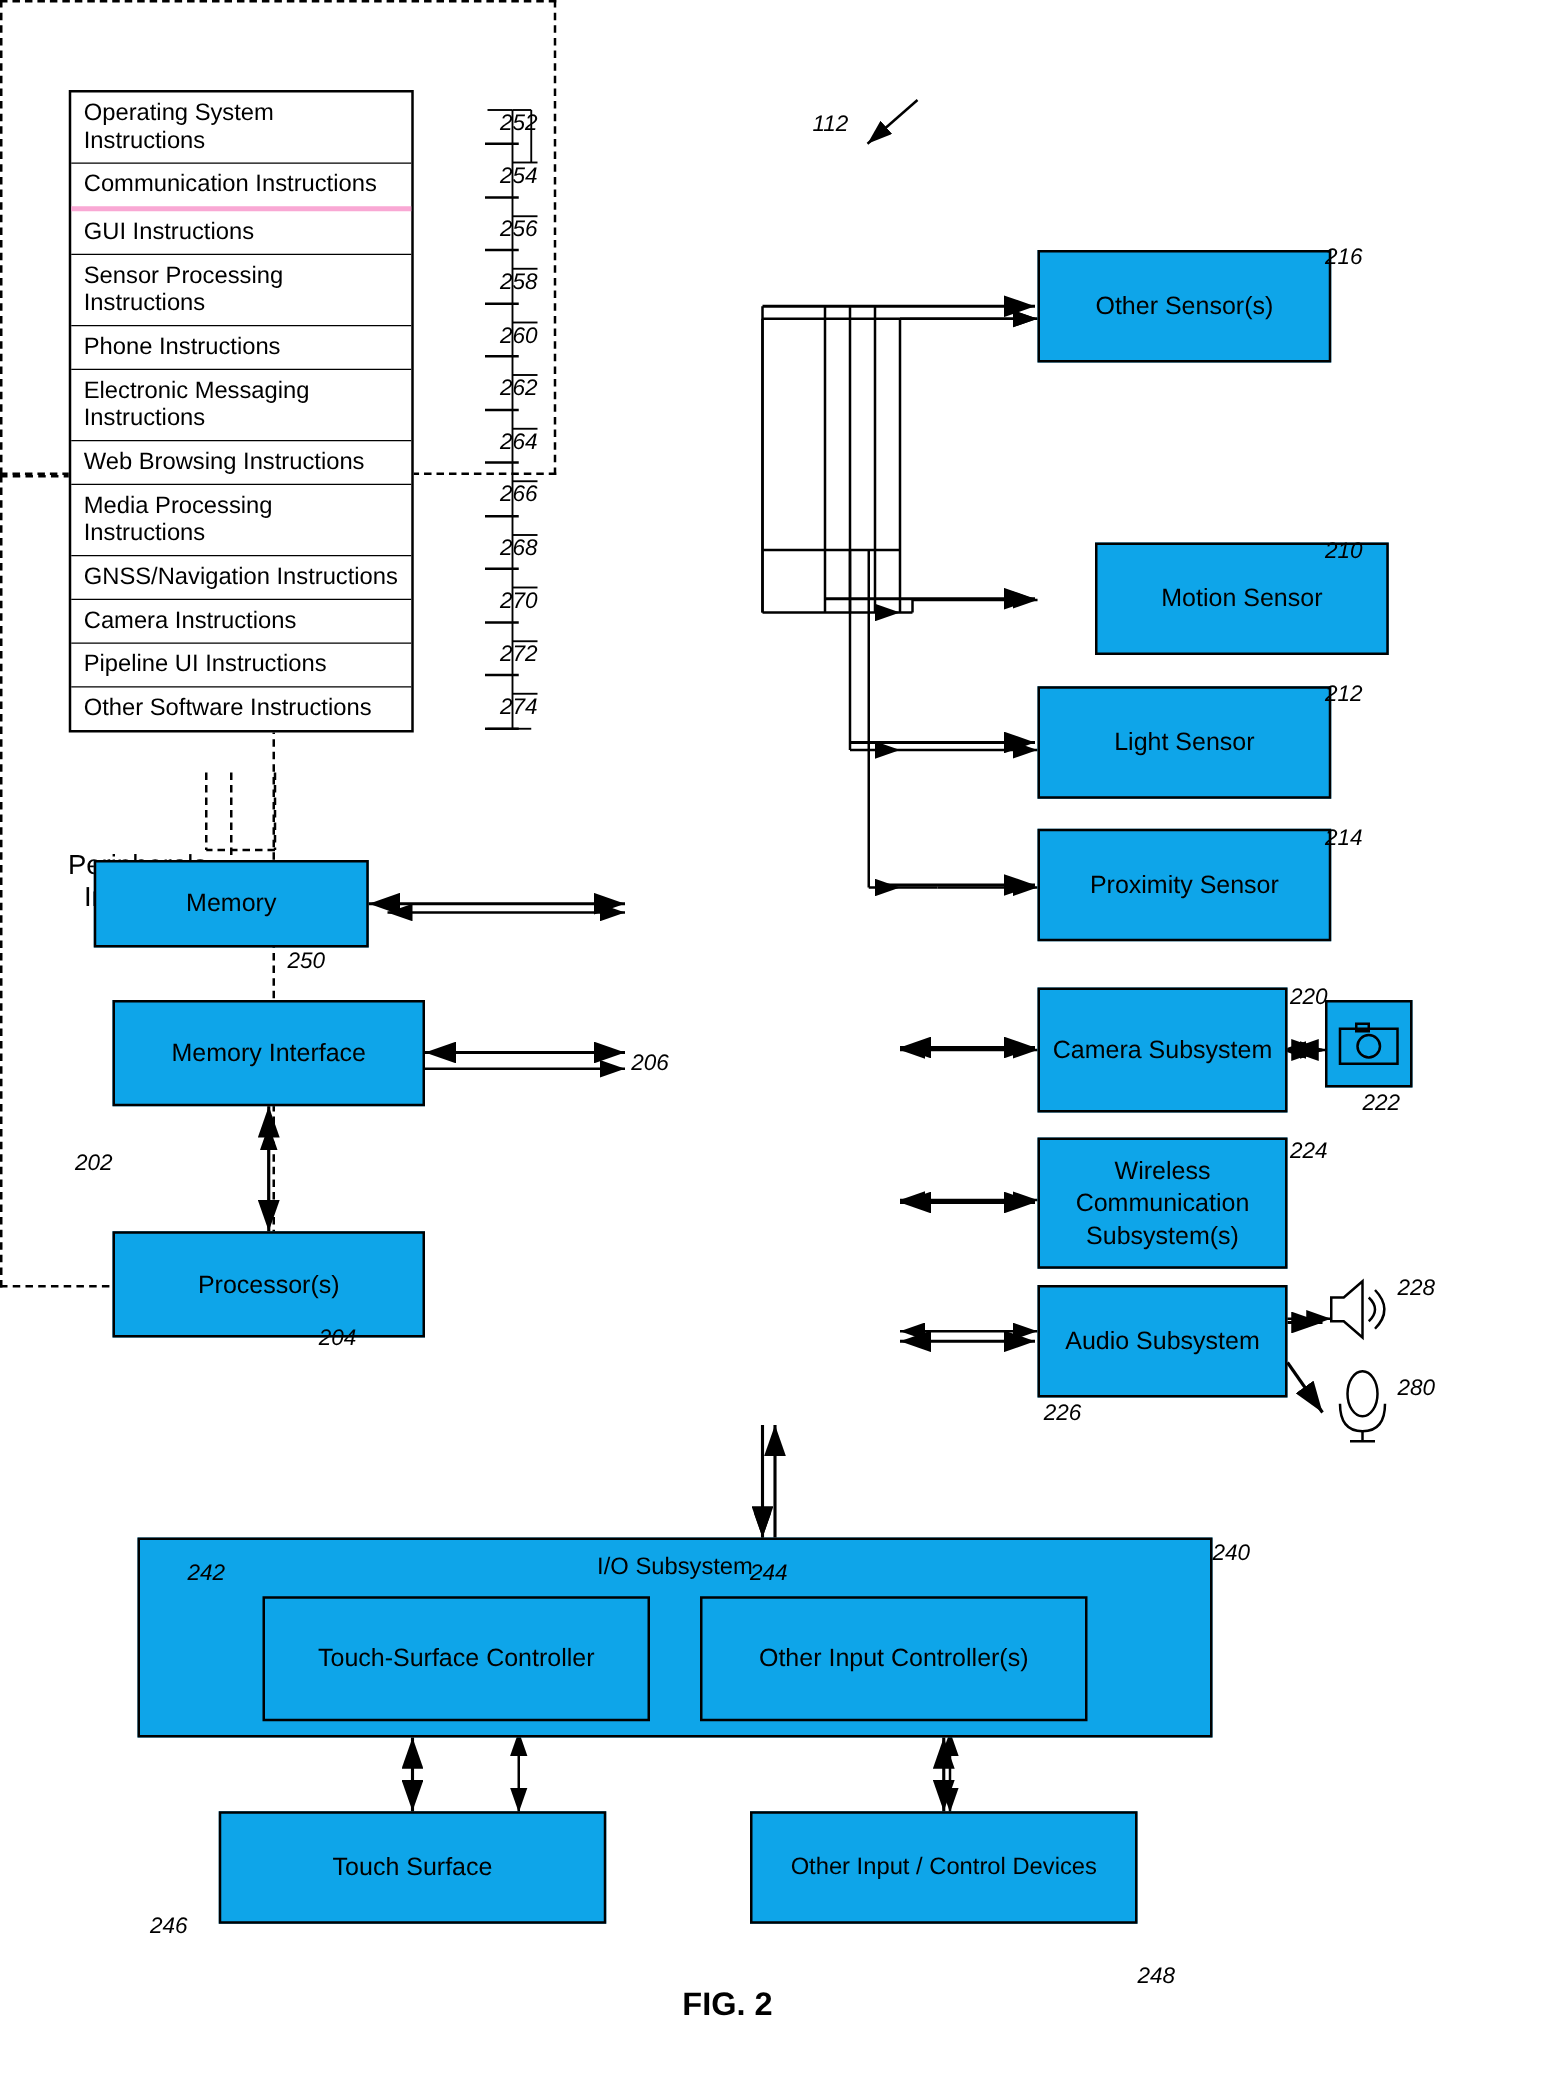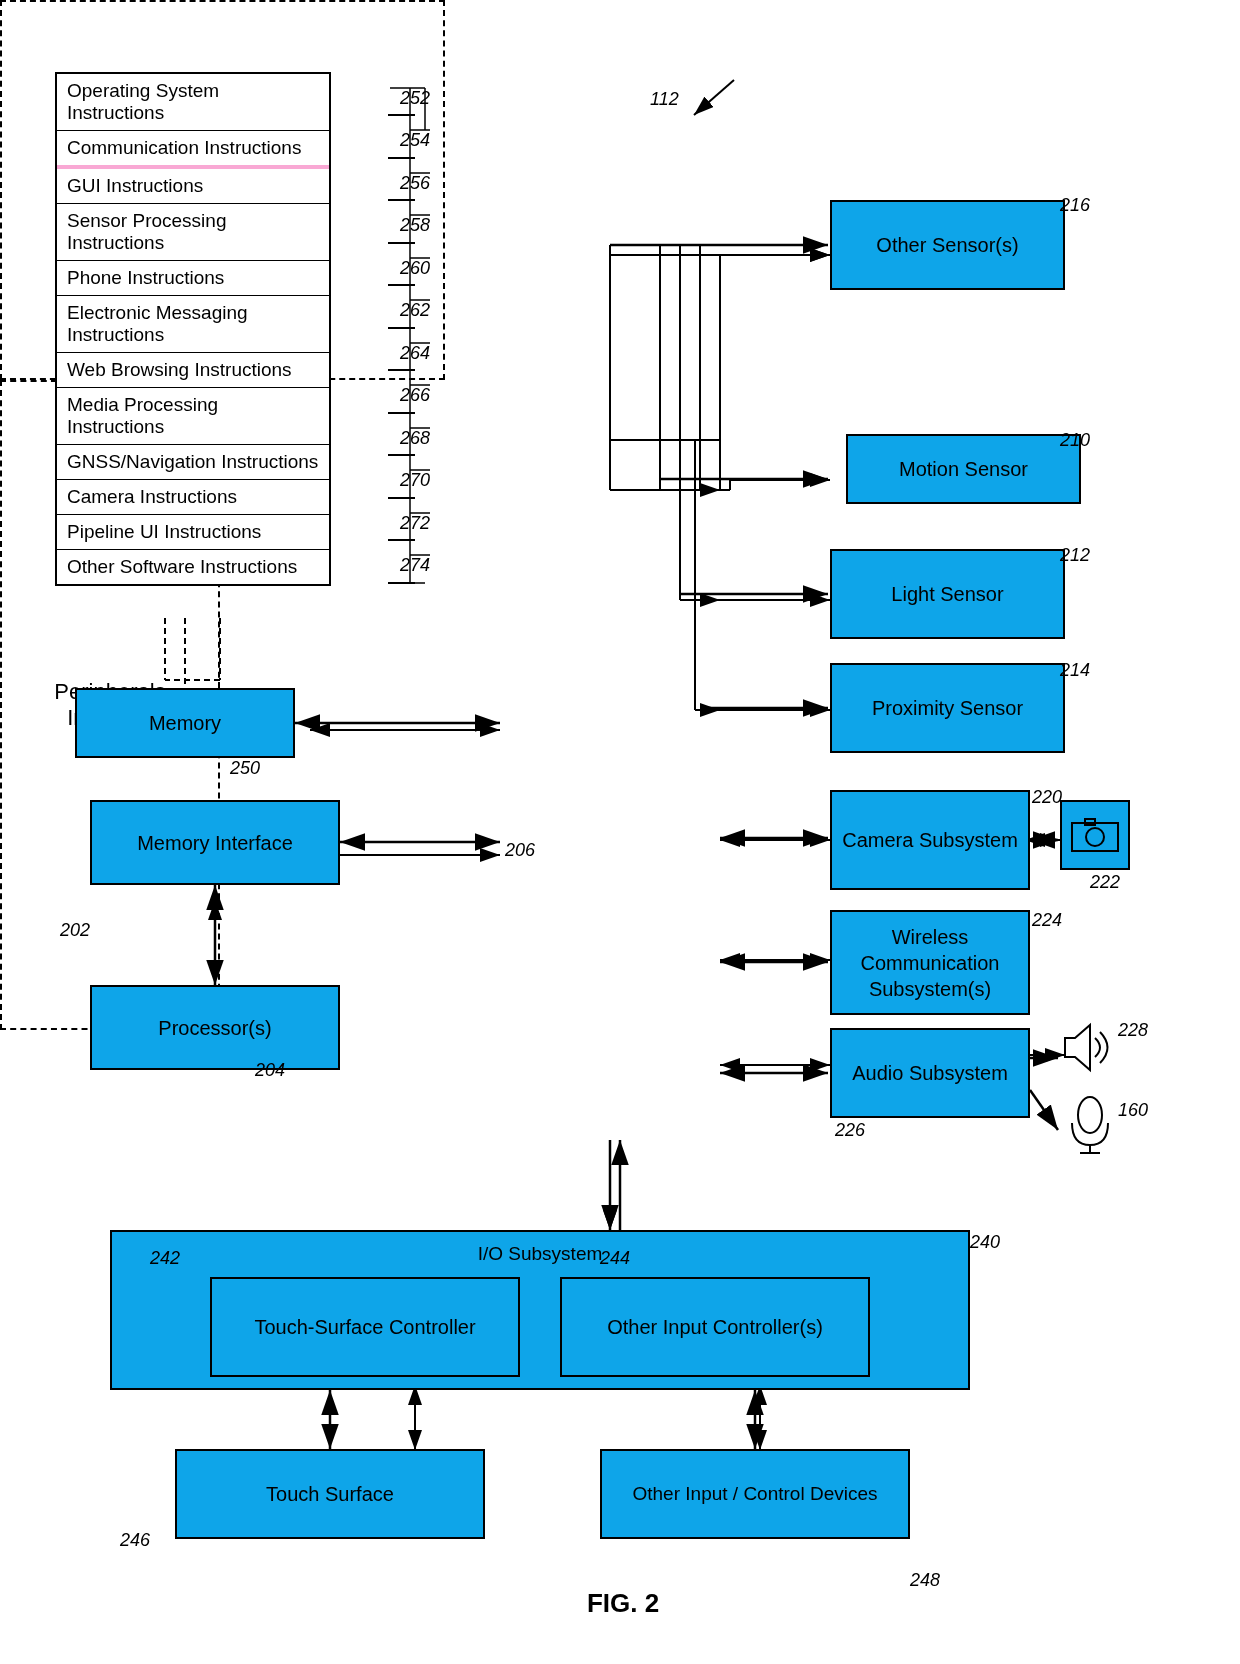--- a/index.html
+++ b/index.html
@@ -220,21 +220,21 @@
   <div class="box-dashed" style="top:490px; left:500px; width:220px; height:650px; display:flex; align-items:center; justify-content:center; text-align:center; font-size:22px;">
     <span>Peripherals<br>Interface</span>
   </div>
   <div class="label-ref" style="top:840px; left:505px;">206</div>
 
   <div class="box" style="top:200px; left:830px; width:235px; height:90px;">
     <span>Other Sensor(s)</span>
   </div>
   <div class="label-ref" style="top:195px; left:1060px;">216</div>
 
-  <div class="box" style="top:434px; left:846px; width:235px; height:70px;">
+  <div class="box" style="top:434px; left:876px; width:235px; height:90px;">
     <span>Motion Sensor</span>
   </div>
   <div class="label-ref" style="top:430px; left:1060px;">210</div>
 
   <div class="box" style="top:549px; left:830px; width:235px; height:90px;">
     <span>Light Sensor</span>
   </div>
   <div class="label-ref" style="top:545px; left:1060px;">212</div>
 
   <div class="box" style="top:663px; left:830px; width:235px; height:90px;">
@@ -280,21 +280,21 @@
   <div class="label-ref" style="top:1020px; left:1118px;">228</div>
 
   <div style="position:absolute; top:1095px; left:1060px; width:65px; height:65px;">
     <svg width="60" height="60" viewBox="0 0 60 60">
       <ellipse cx="30" cy="20" rx="12" ry="18" fill="none" stroke="#000" stroke-width="2"></ellipse>
       <path d="M12,28 Q12,50 30,50 Q48,50 48,28" fill="none" stroke="#000" stroke-width="2"></path>
       <line x1="30" y1="50" x2="30" y2="58" stroke="#000" stroke-width="2"></line>
       <line x1="20" y1="58" x2="40" y2="58" stroke="#000" stroke-width="2"></line>
     </svg>
   </div>
-  <div class="label-ref" style="top:1100px; left:1118px;">160</div>
+  <div class="label-ref" style="top:1100px; left:1118px;">280</div>
 
   <div class="box" style="top:1230px; left:110px; width:860px; height:160px; display:block; padding:10px;">
     <div style="font-size:19px; text-align:center; margin-bottom:10px;">I/O Subsystem</div>
     <div style="display:flex; gap:40px; justify-content:center;">
 
       <div class="box" style="position:relative; width:310px; height:100px;">
         <span>Touch-Surface Controller</span>
       </div>
 
       <div class="box" style="position:relative; width:310px; height:100px;">
@@ -309,21 +309,21 @@
   <div class="box" style="top:1449px; left:175px; width:310px; height:90px;">
     <span>Touch Surface</span>
   </div>
   <div class="label-ref" style="top:1530px; left:120px;">246</div>
 
   <div class="box" style="top:1449px; left:600px; width:310px; height:90px;">
     <span style="font-size:19px;">Other Input / Control Devices</span>
   </div>
   <div class="label-ref" style="top:1530px; left:910px;margin-top:40px;">248</div>
 
-  <div class="fig-caption" style="bottom:45px; left:0; width:1164px;margin-left:41px;">FIG. 2</div>
+  <div class="fig-caption" style="bottom:45px; left:0; width:1164px;">FIG. 2</div>
 
   <svg style="position:absolute;top:0;left:0;width:1240px;height:1664px;pointer-events:none;">
     <defs>
       <marker id="ah1" markerWidth="10" markerHeight="7" refX="10" refY="3.5" orient="auto">
         <polygon points="0 0, 10 3.5, 0 7" fill="#000"></polygon>
       </marker>
       <marker id="ah2" markerWidth="10" markerHeight="7" refX="0" refY="3.5" orient="auto">
         <polygon points="10 0, 0 3.5, 10 7" fill="#000"></polygon>
       </marker>
       <marker id="ah3" markerWidth="10" markerHeight="7" refX="10" refY="3.5" orient="auto">

